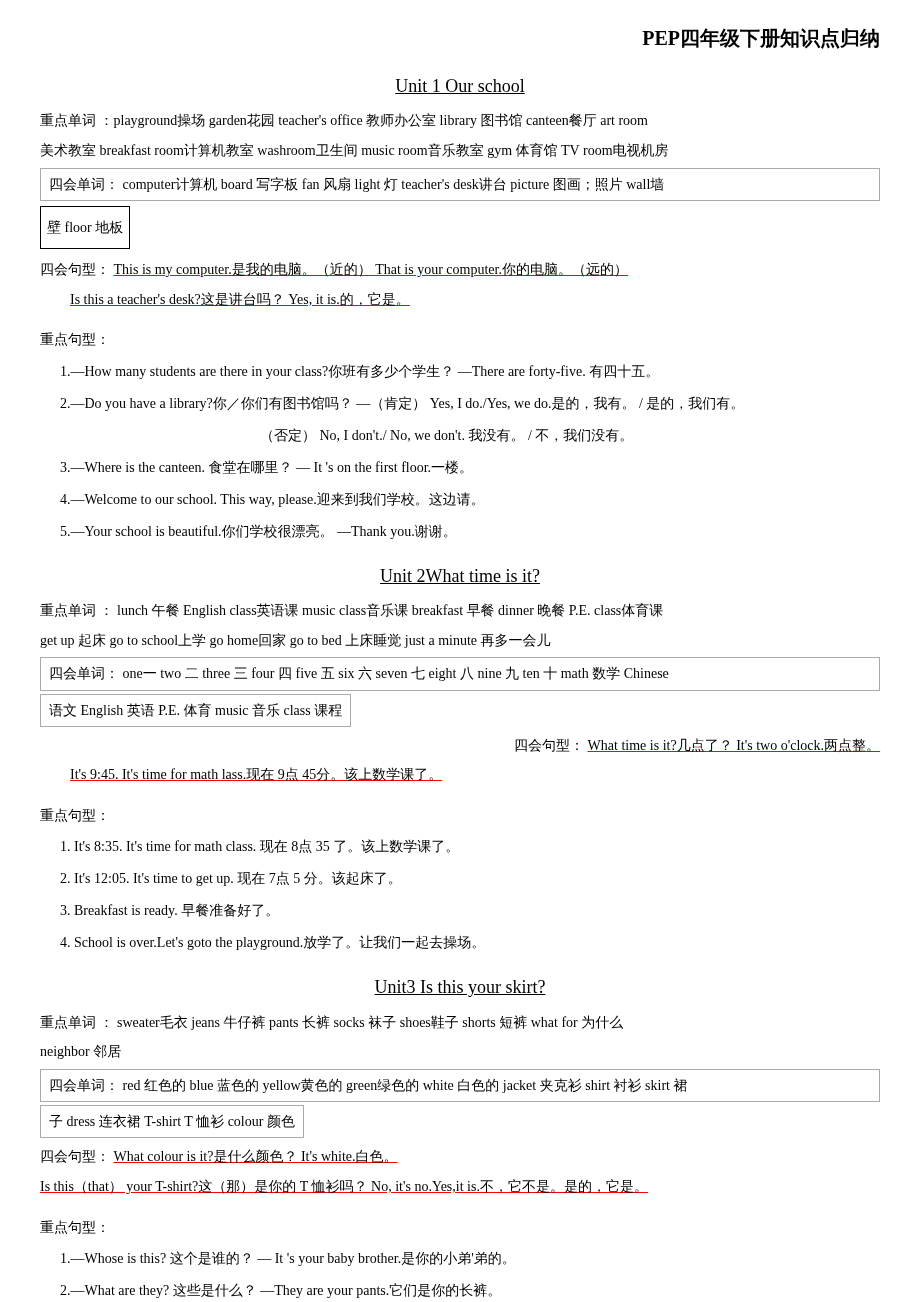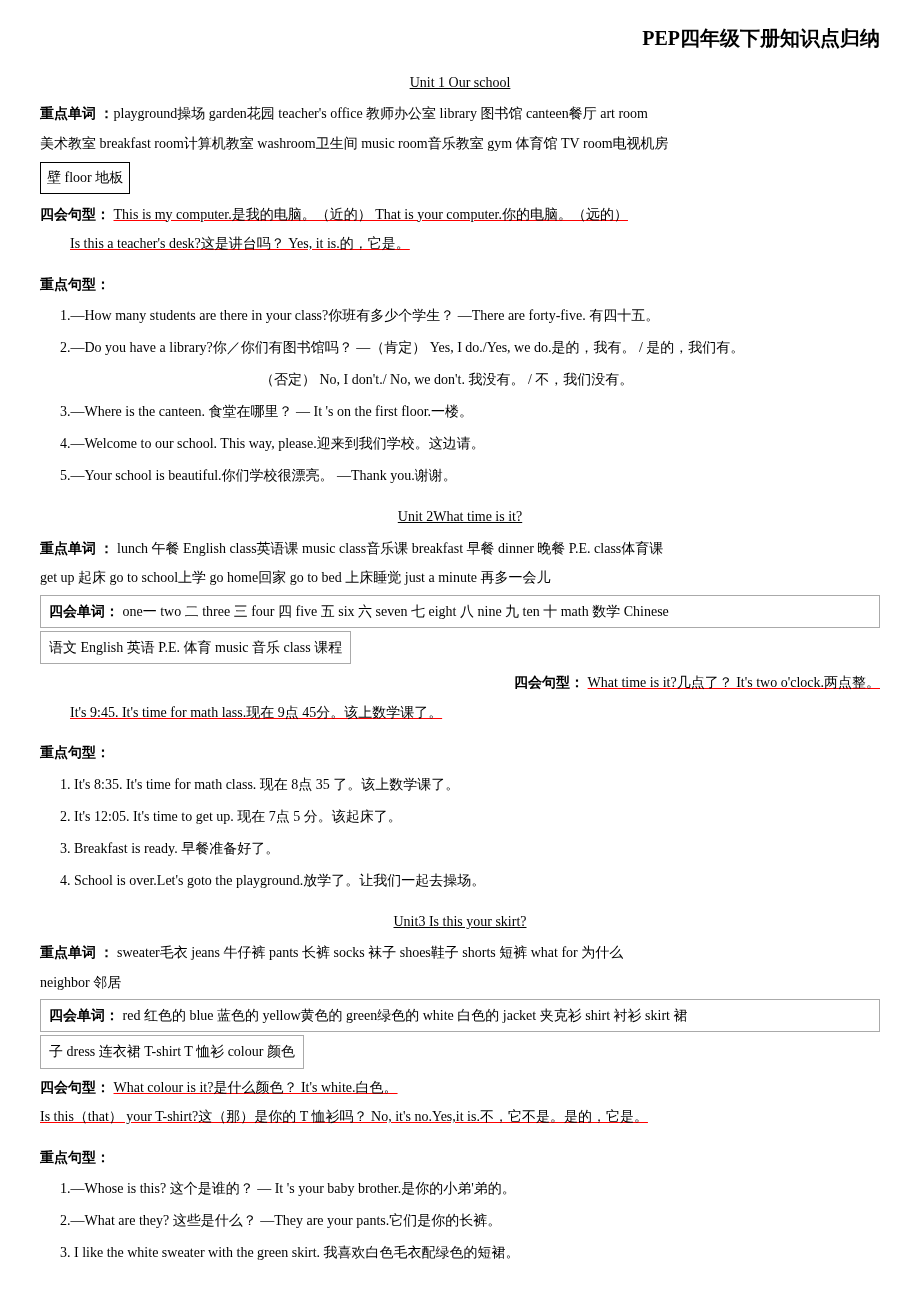--- a/index.html
+++ b/index.html
@@ -14,31 +14,31 @@
       line-height: 1.8;
     }
     .page-title {
       text-align: right;
       font-size: 20px;
       font-weight: bold;
       margin-bottom: 14px;
     }
     .unit-title {
       text-align: center;
-      font-size: 14px;
+      font-size: 18px;
       text-decoration: underline;
       margin: 10px 0 6px 0;
     }
     .content-line {
       margin: 3px 0;
       line-height: 1.9;
     }
     .boxed {
       border: 1px solid #000;
-      padding: 2px 6px;
+      padding: 8px 6px;
       display: inline-block;
       margin: 2px 0;
     }
     .boxed-block {
       border: 1px solid #aaa;
       padding: 3px 8px;
       margin: 3px 0;
       display: block;
     }
     .sentence-line {
@@ -53,36 +53,39 @@
     .section-gap {
       margin-top: 14px;
     }
     .indent {
       padding-left: 30px;
     }
     .indent2 {
       padding-left: 200px;
     }
     .key-label {
-      font-weight: bold;
+      font-weight: normal;
     }
   </style>
 </head>
 <body>
 
 <div class="page-title">PEP四年级下册知识点归纳</div>
 
 <div>
   <div class="unit-title">Unit 1 Our school</div>
 
   <div class="content-line">
     <span class="key-label">重点单词  ：</span><span>playground操场   garden花园   teacher's office 教师办公室    library 图书馆    canteen餐厅   art room</span>
   </div>
   <div class="content-line">美术教室    breakfast room计算机教室     washroom卫生间   music room音乐教室   gym 体育馆   TV room电视机房</div>
 
+  <div class="boxed-block">
+    <span class="key-label">四会单词：</span><span>  computer计算机   board  写字板   fan 风扇   light  灯  teacher's desk讲台   picture  图画；照片   wall墙</span>
+  </div>
   <div style="margin-left:0;">
     <span class="boxed">壁  floor  地板</span>
   </div>
 
   <div class="content-line" style="margin-top:6px;">
     <span class="key-label">四会句型：</span>
     <span class="red-underline">    This is my computer.是我的电脑。（近的）          That is your computer.你的电脑。（远的）</span>
   </div>
   <div class="content-line indent">
     <span class="red-underline">          Is this a teacher's desk?这是讲台吗？    Yes, it is.的，它是。</span>

